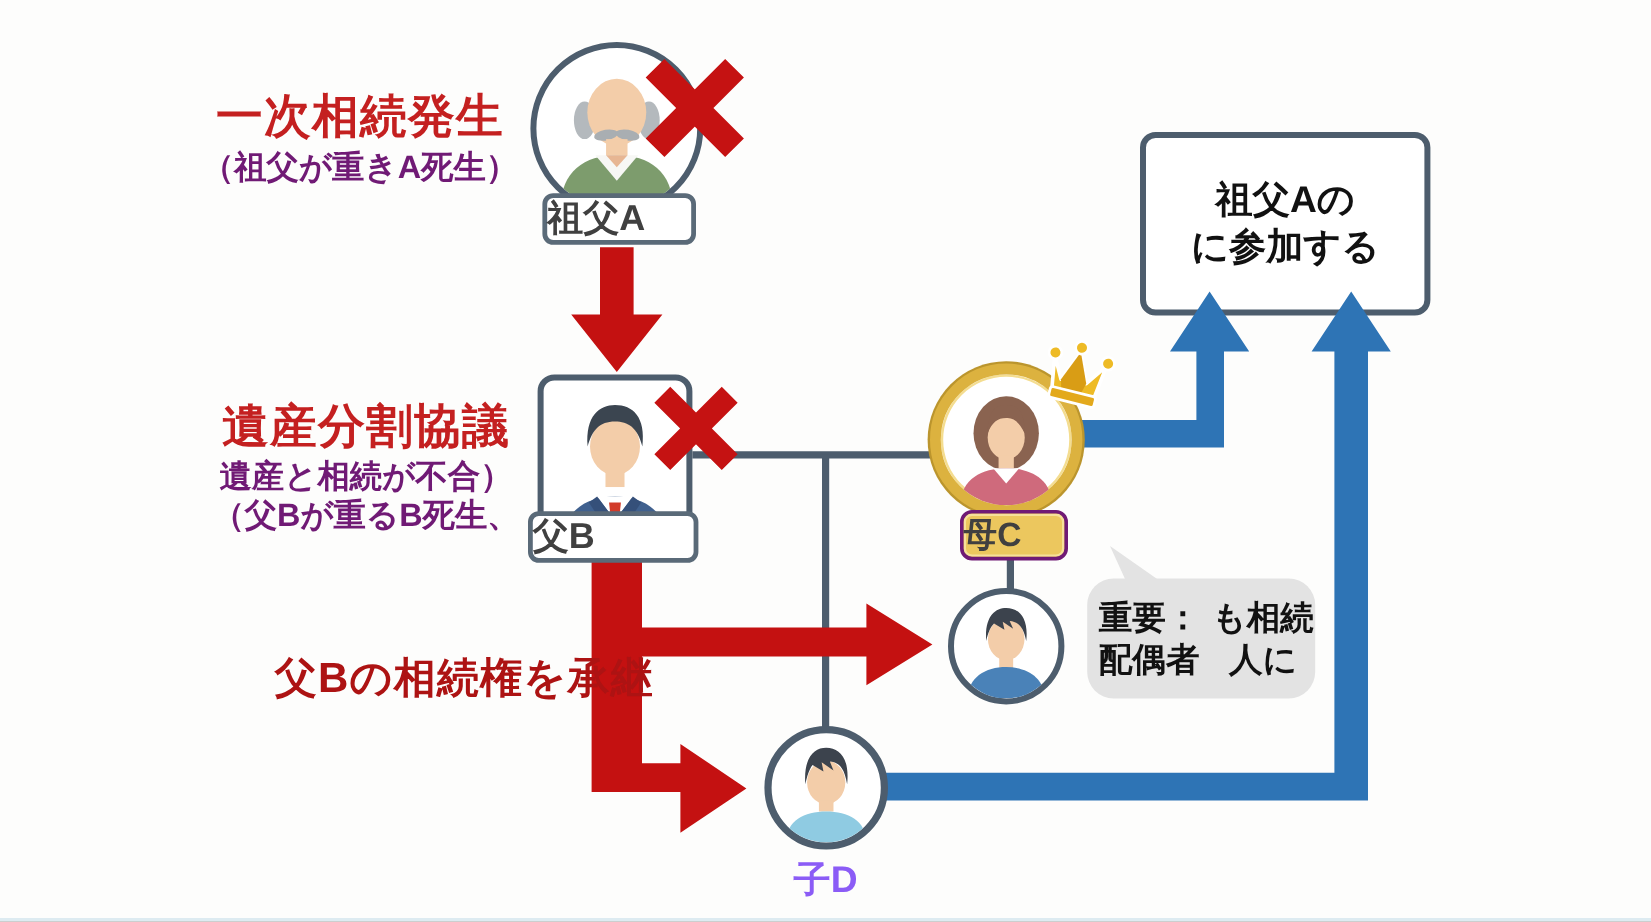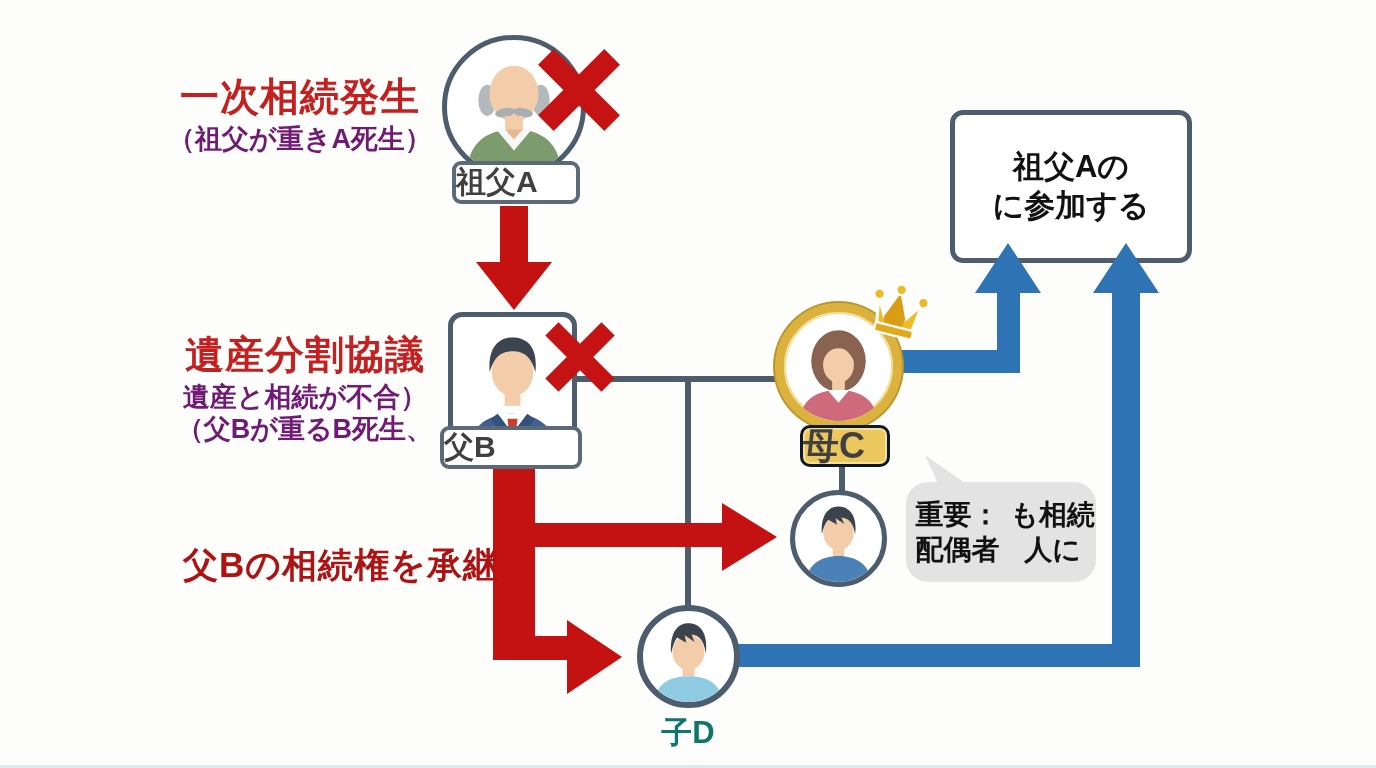--- a/index.html
+++ b/index.html
@@ -34,31 +34,31 @@
   }
   .person-circle svg, .person-frame svg { display:block; width:100%; height:100%; }
 
   
   .name-plate {
     background:#fff; border:4px solid #5a6a78; border-radius:9px;
     display:flex; align-items:center; justify-content:flex-start;
     font-weight:800; color:#404040; font-size:30px;
   }
   .name-plate.gold {
-    background:#ecc75e; border:3px solid #0f172a; border-radius:10px;
-    font-size:36px; box-shadow:inset 0 0 0 2px #f6e09a;
+    background:#ecc75e; border:3px solid #701a75; border-radius:10px;
+    font-size:28px; box-shadow:inset 0 0 0 2px #f6e09a;
   }
   .plain-label {
-    font-weight:800; color:#0f766e; font-size:31px; text-align:center;
+    font-weight:800; color:#8b5cf6; font-size:31px; text-align:center;
   }
 
   
   .title-red { color:#c42020; font-weight:800; font-size:39px; letter-spacing:1px; }
   .sub-black { color:#701a75; font-weight:800; font-size:27px; line-height:1.18; }
-  .succession-red { color:#ad1313; font-weight:800; font-size:35px; letter-spacing:1px; }
+  .succession-red { color:#ad1313; font-weight:800; font-size:35px; letter-spacing:1px;margin-left:46px; }
   .center-text { text-align:center; }
 
   
   .bubble {
     left:906px; top:482px; width:190px; height:100px;
     background:#e3e3e3; border-radius:22px;
     display:flex; flex-direction:row; align-items:center; justify-content:center;
     font-weight:800; font-size:28px; color:#111; line-height:1.25; text-align:center;
   }
 

